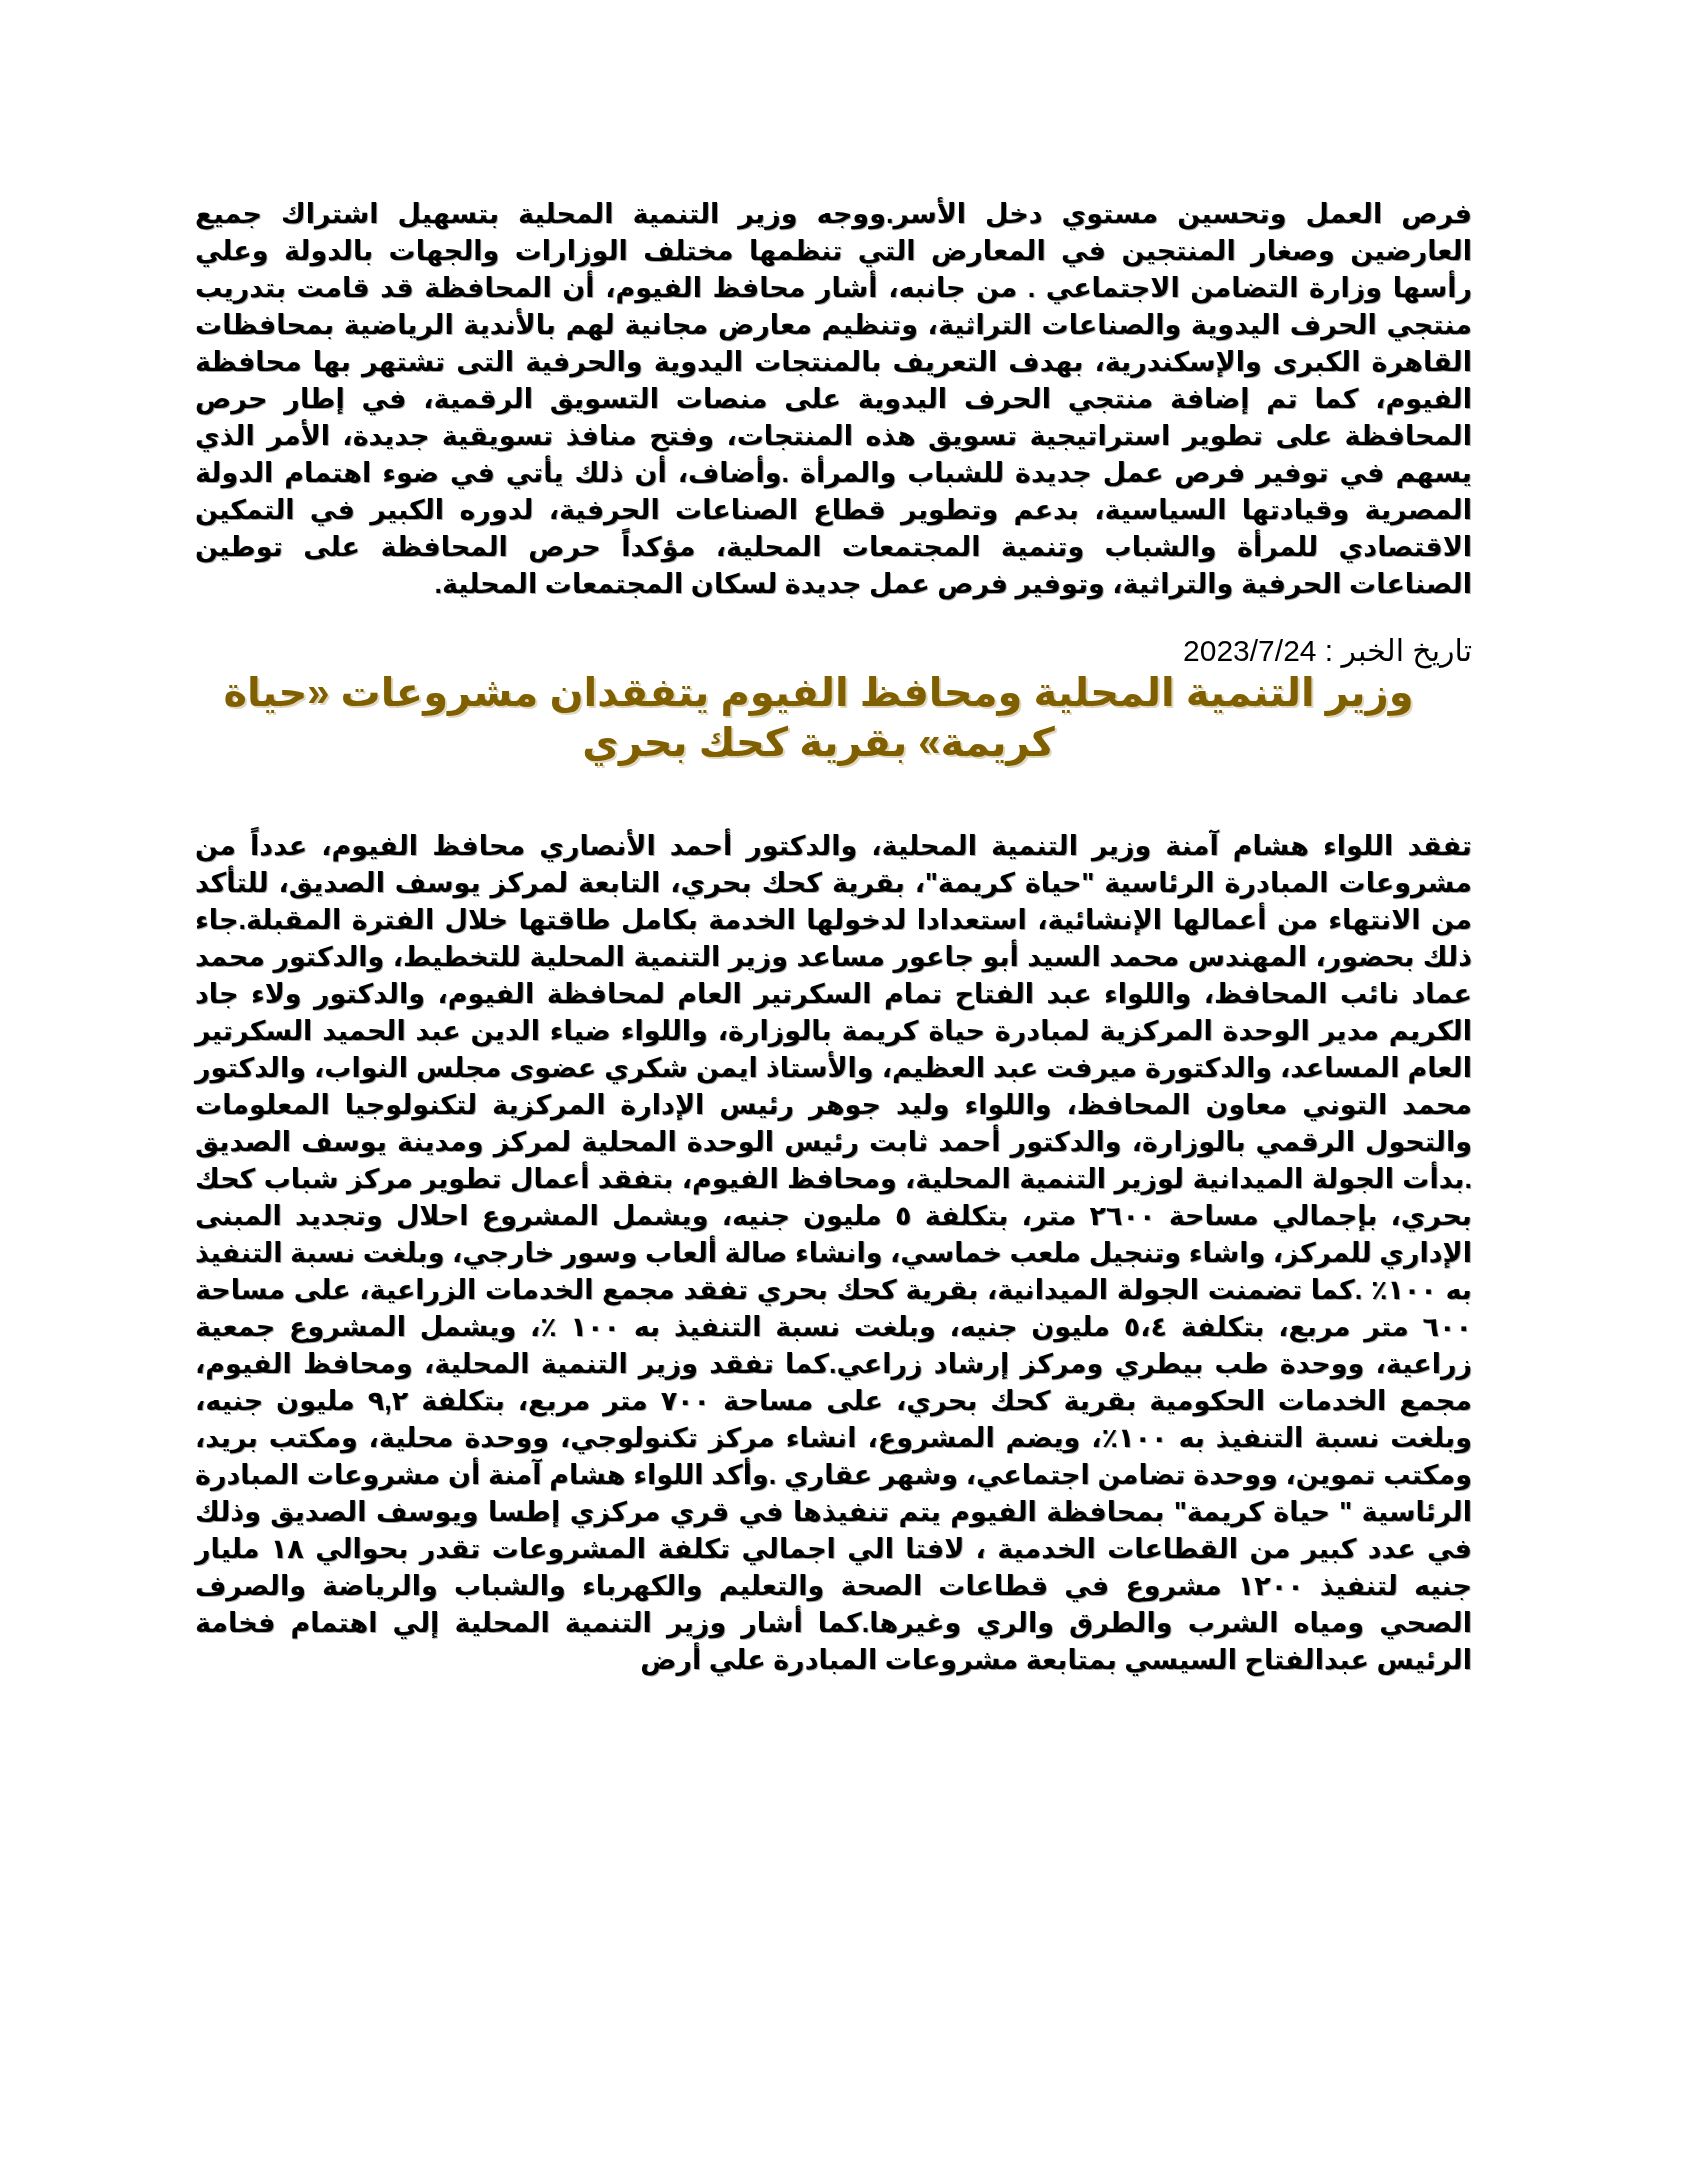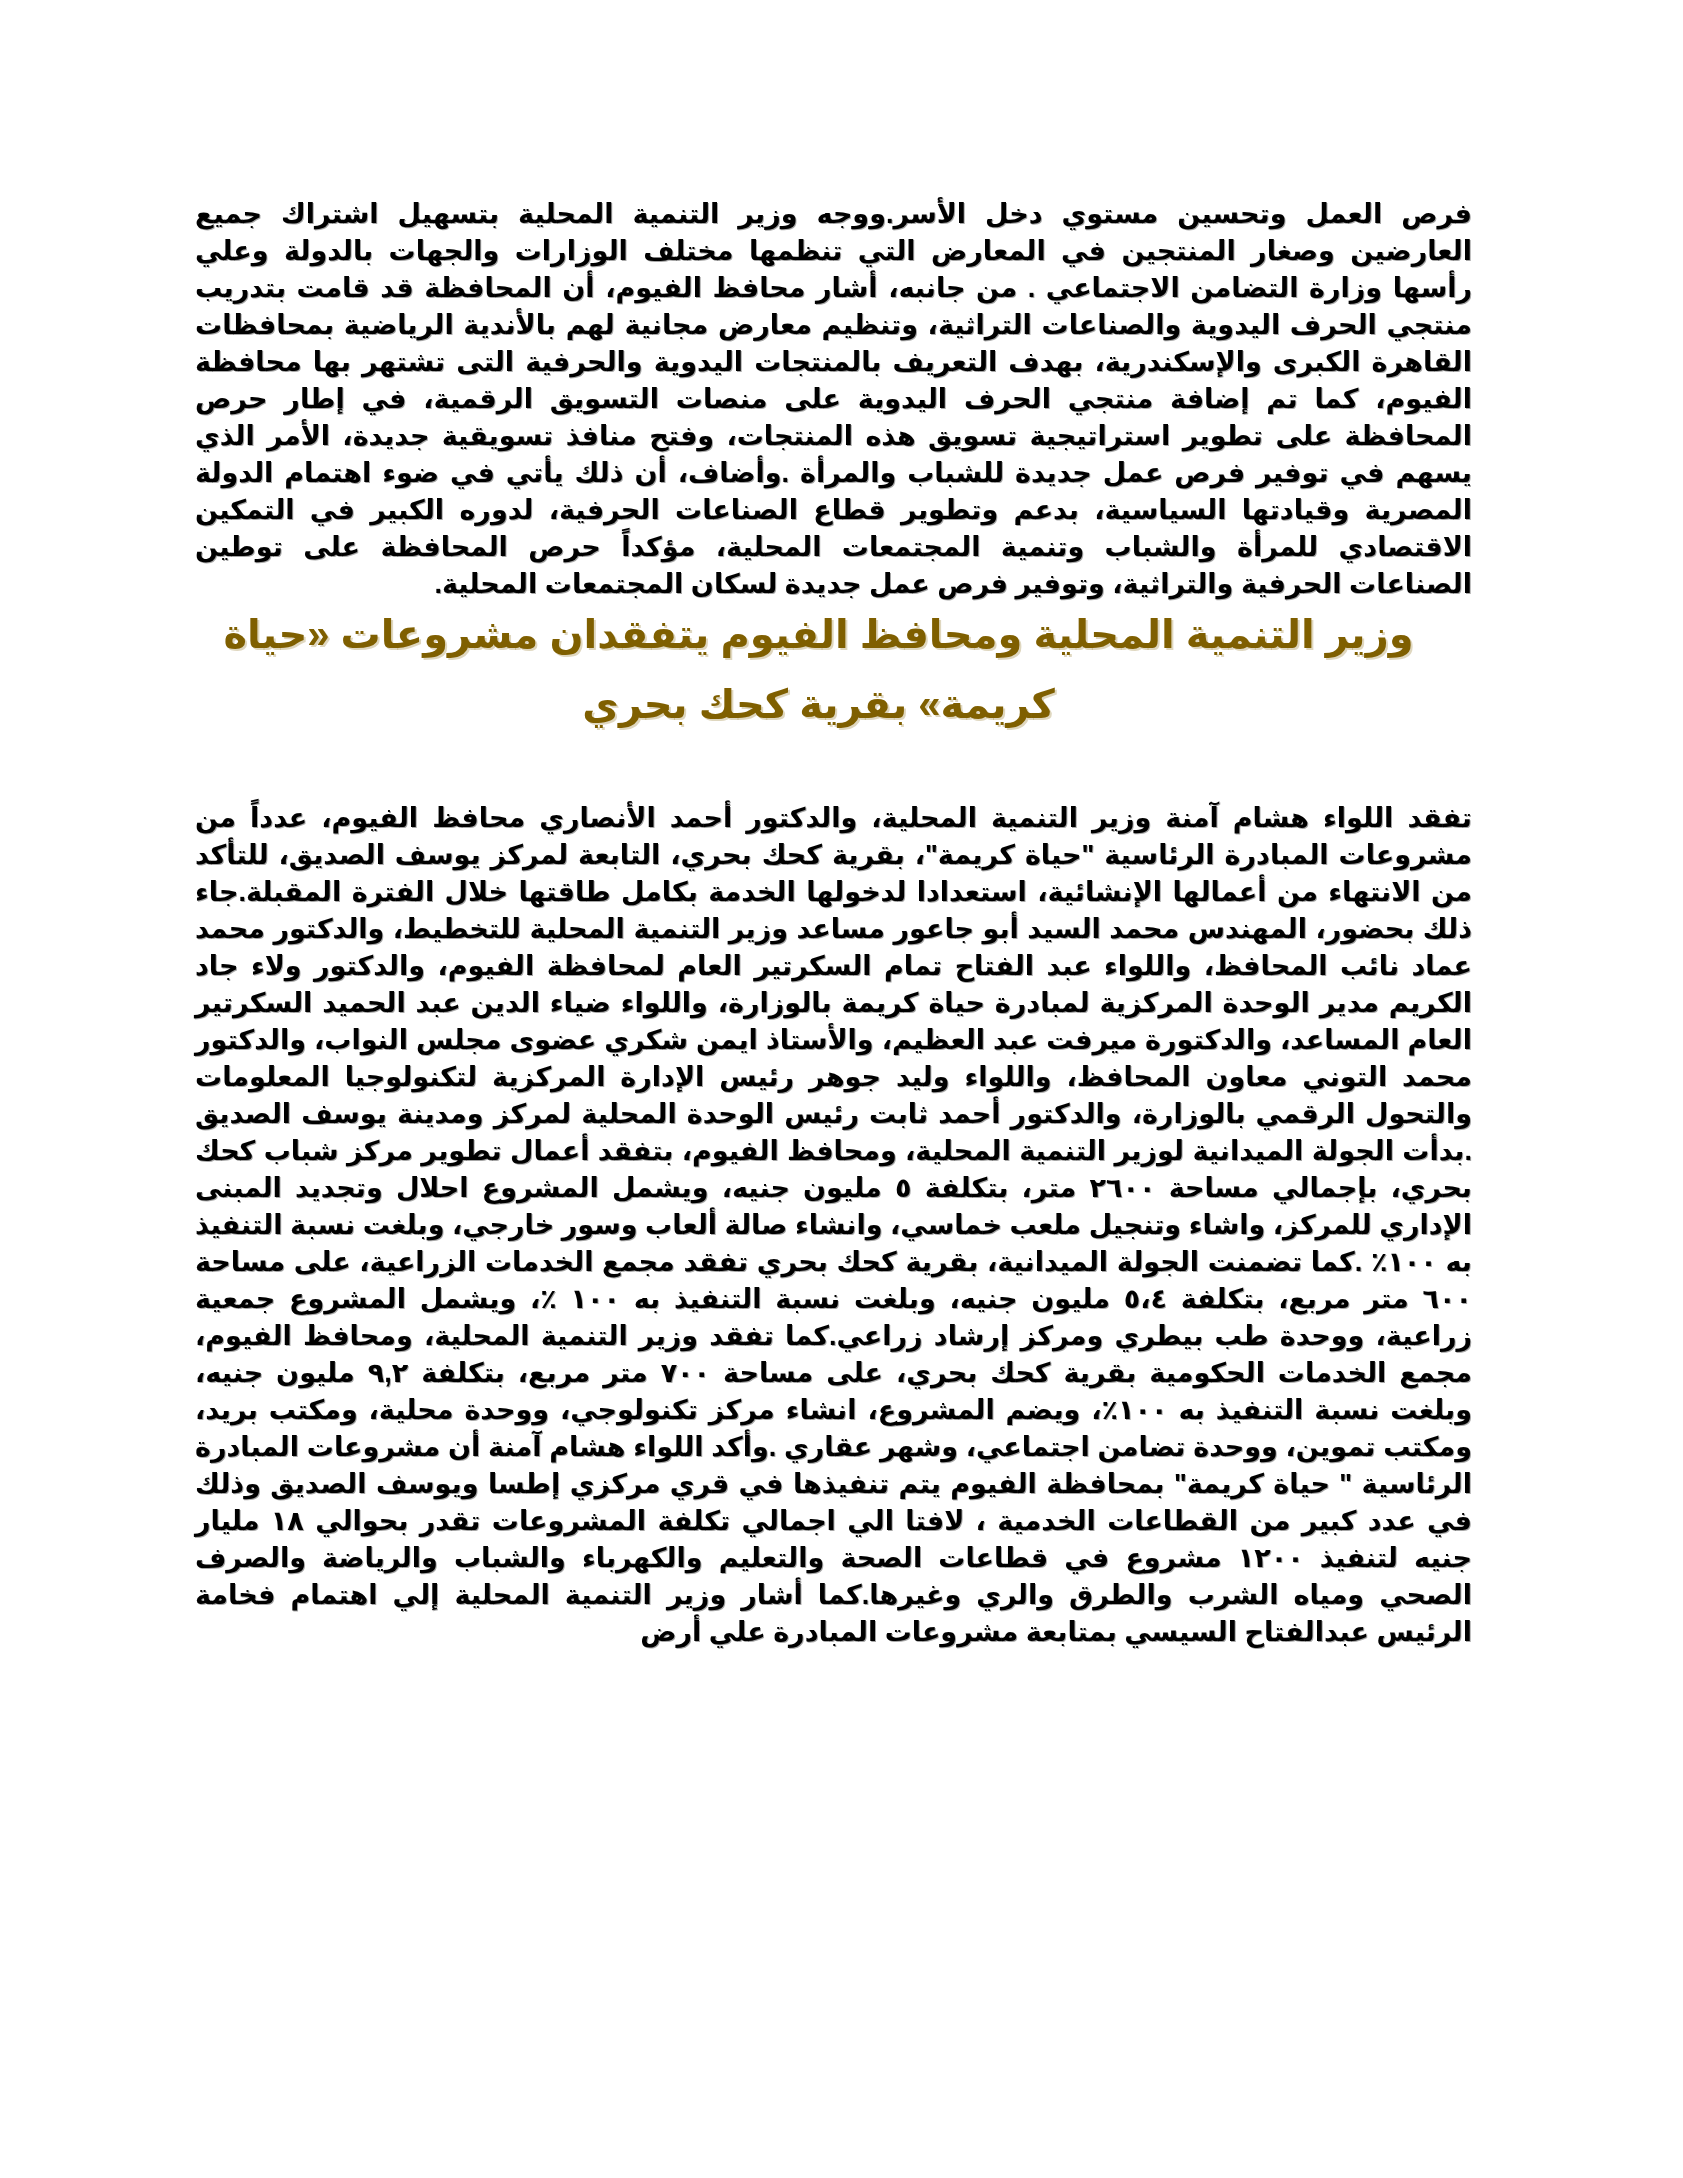--- a/index.html
+++ b/index.html
@@ -42,32 +42,33 @@
     .meta-date { margin-top: 28px; font-size: 30px; }
     .tiny-note {
       font-size: 20px;
       line-height: 22px;
       text-align: right;
       margin: 51px 0 0 0;
       font-weight: bold;
     }
     .headline {
       font-size: 40px;
-      line-height: 70px;
+      line-height: 50px;
       font-weight: bold;
       color: #7f5f00;
       text-align: center;
       margin: -4px 30px 0 0;
       text-shadow: 2px 2px 0 rgba(127,95,0,0.25);
     }
     .para2 {
       margin-top: 61px;
     }
   </style>
 </head>
 <body>
 
 <div class="page">
   <p class="para">فرص العمل وتحسين مستوي دخل الأسر.ووجه وزير التنمية المحلية بتسهيل اشتراك جميع العارضين وصغار المنتجين في المعارض التي تنظمها مختلف الوزارات والجهات بالدولة وعلي رأسها وزارة التضامن الاجتماعي . من جانبه، أشار محافظ الفيوم، أن المحافظة قد قامت بتدريب منتجي الحرف اليدوية والصناعات التراثية، وتنظيم معارض مجانية لهم بالأندية الرياضية بمحافظات القاهرة الكبرى والإسكندرية، بهدف التعريف بالمنتجات اليدوية والحرفية التى تشتهر بها محافظة الفيوم، كما تم إضافة منتجي الحرف اليدوية على منصات التسويق الرقمية، في إطار حرص المحافظة على تطوير استراتيجية تسويق هذه المنتجات، وفتح منافذ تسويقية جديدة، الأمر الذي يسهم في توفير فرص عمل جديدة للشباب والمرأة .وأضاف، أن ذلك يأتي في ضوء اهتمام الدولة المصرية وقيادتها السياسية، بدعم وتطوير قطاع الصناعات الحرفية، لدوره الكبير في التمكين الاقتصادي للمرأة والشباب وتنمية المجتمعات المحلية، مؤكداً حرص المحافظة على توطين الصناعات الحرفية والتراثية، وتوفير فرص عمل جديدة لسكان المجتمعات المحلية.</p>
+  <p class="meta meta-date">تاريخ الخبر : 2023/7/24</p>
   <h1 class="headline" style="color: rgb(127, 95, 0);">وزير التنمية المحلية ومحافظ الفيوم يتفقدان مشروعات «حياة كريمة» بقرية كحك بحري</h1>
   <p class="para para2">تفقد اللواء هشام آمنة وزير التنمية المحلية، والدكتور أحمد الأنصاري محافظ الفيوم، عدداً من مشروعات المبادرة الرئاسية "حياة كريمة"، بقرية كحك بحري، التابعة لمركز يوسف الصديق، للتأكد من الانتهاء من أعمالها الإنشائية، استعدادا لدخولها الخدمة بكامل طاقتها خلال الفترة المقبلة.جاء ذلك بحضور، المهندس محمد السيد أبو جاعور مساعد وزير التنمية المحلية للتخطيط، والدكتور محمد عماد نائب المحافظ، واللواء عبد الفتاح تمام السكرتير العام لمحافظة الفيوم، والدكتور ولاء جاد الكريم مدير الوحدة المركزية لمبادرة حياة كريمة بالوزارة، واللواء ضياء الدين عبد الحميد السكرتير العام المساعد، والدكتورة ميرفت عبد العظيم، والأستاذ ايمن شكري عضوى مجلس النواب، والدكتور محمد التوني معاون المحافظ، واللواء وليد جوهر رئيس الإدارة المركزية لتكنولوجيا المعلومات والتحول الرقمي بالوزارة، والدكتور أحمد ثابت رئيس الوحدة المحلية لمركز ومدينة يوسف الصديق .بدأت الجولة الميدانية لوزير التنمية المحلية، ومحافظ الفيوم، بتفقد أعمال تطوير مركز شباب كحك بحري، بإجمالي مساحة ٢٦٠٠ متر، بتكلفة ٥ مليون جنيه، ويشمل المشروع احلال وتجديد المبنى الإداري للمركز، واشاء وتنجيل ملعب خماسي، وانشاء صالة ألعاب وسور خارجي، وبلغت نسبة التنفيذ به ١٠٠٪ .كما تضمنت الجولة الميدانية، بقرية كحك بحري تفقد مجمع الخدمات الزراعية، على مساحة ٦٠٠ متر مربع، بتكلفة ٥،٤ مليون جنيه، وبلغت نسبة التنفيذ به ١٠٠ ٪، ويشمل المشروع جمعية زراعية، ووحدة طب بيطري ومركز إرشاد زراعي.كما تفقد وزير التنمية المحلية، ومحافظ الفيوم، مجمع الخدمات الحكومية بقرية كحك بحري، على مساحة ٧٠٠ متر مربع، بتكلفة ٩,٢ مليون جنيه، وبلغت نسبة التنفيذ به ١٠٠٪، ويضم المشروع، انشاء مركز تكنولوجي، ووحدة محلية، ومكتب بريد، ومكتب تموين، ووحدة تضامن اجتماعي، وشهر عقاري .وأكد اللواء هشام آمنة أن مشروعات المبادرة الرئاسية " حياة كريمة" بمحافظة الفيوم يتم تنفيذها في قري مركزي إطسا ويوسف الصديق وذلك في عدد كبير من القطاعات الخدمية ، لافتا الي اجمالي تكلفة المشروعات تقدر بحوالي ١٨ مليار جنيه لتنفيذ ١٢٠٠ مشروع في قطاعات الصحة والتعليم والكهرباء والشباب والرياضة والصرف الصحي ومياه الشرب والطرق والري وغيرها.كما أشار وزير التنمية المحلية إلي اهتمام فخامة الرئيس عبدالفتاح السيسي بمتابعة مشروعات المبادرة علي أرض</p>
 </div>
 
 
 </body></html>

